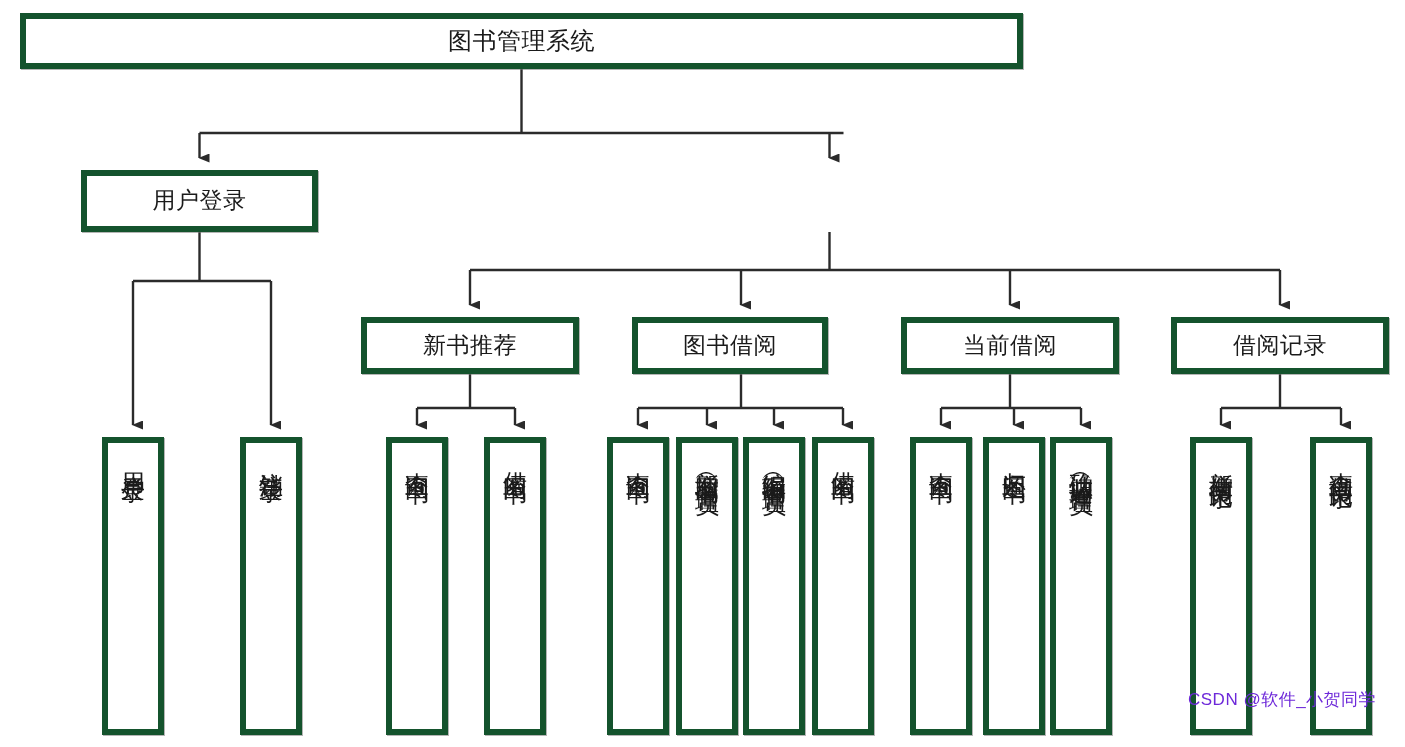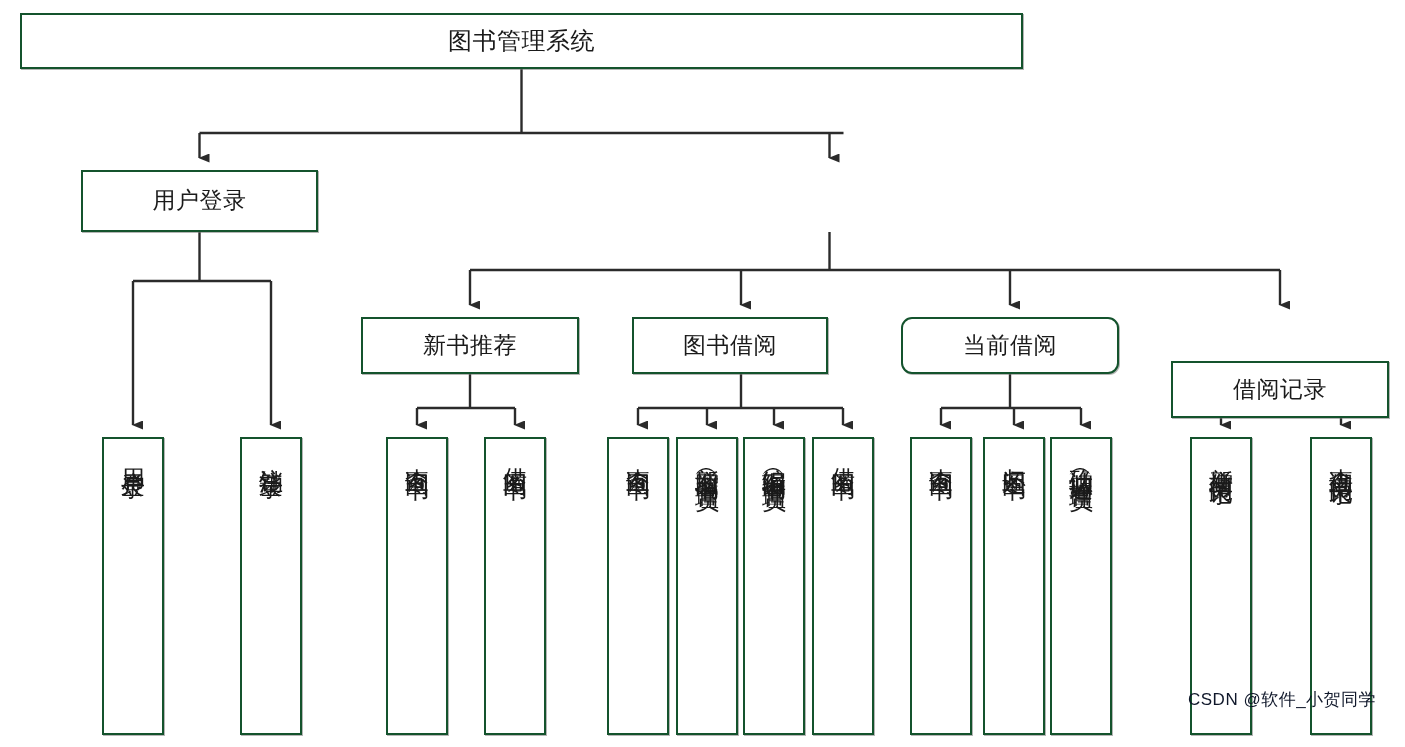--- a/index.html
+++ b/index.html
@@ -23,21 +23,21 @@
     left: 0;
     top: 0;
     width: 1405px;
     height: 747px;
     pointer-events: none;
   }
   .node {
     position: absolute;
     box-sizing: border-box;
     background: #ffffff;
-    border: 2px solid #14532d;
+    border: 6px solid #14532d;
     box-shadow: 1px 1px 0 rgba(120,120,120,0.55);
     display: flex;
     align-items: center;
     justify-content: center;
     z-index: 2;
   }
   .node-label {
     color: #1a1a1a;
     line-height: 1.12;
     text-align: center;
@@ -133,24 +133,24 @@
   <div class="node horizontal" style="left: 81px; top: 170px; width: 237px; height: 62px;">
     <span class="node-label">用户登录</span>
   </div>
 
   <div class="node horizontal" style="left: 361px; top: 317px; width: 218px; height: 57px;">
     <span class="node-label">新书推荐</span>
   </div>
   <div class="node horizontal" style="left: 632px; top: 317px; width: 196px; height: 57px;">
     <span class="node-label">图书借阅</span>
   </div>
-  <div class="node horizontal" style="left: 901px; top: 317px; width: 218px; height: 57px; border-radius: 11px;">
+  <div class="node horizontal" style="left: 901px; top: 317px; width: 218px; height: 57px;">
     <span class="node-label">当前借阅</span>
   </div>
-  <div class="node horizontal" style="left: 1171px; top: 317px; width: 218px; height: 57px; margin-top: 44px;">
+  <div class="node horizontal" style="left: 1171px; top: 317px; width: 218px; height: 57px;">
     <span class="node-label">借阅记录</span>
   </div>
 
   <div class="node vertical" style="left: 102px; top: 437px; width: 62px; height: 298px;">
     <span class="node-label">用户登录</span>
   </div>
   <div class="node vertical" style="left: 240px; top: 437px; width: 62px; height: 298px;">
     <span class="node-label">注销登录</span>
   </div>
   <div class="node vertical" style="left: 386px; top: 437px; width: 62px; height: 298px;">
@@ -180,15 +180,15 @@
   <div class="node vertical" style="left: 1050px; top: 437px; width: 62px; height: 298px;">
     <span class="node-label">确认归还（管理员）</span>
   </div>
   <div class="node vertical" style="left: 1190px; top: 437px; width: 62px; height: 298px;">
     <span class="node-label">新增借阅记录</span>
   </div>
   <div class="node vertical" style="left: 1310px; top: 437px; width: 62px; height: 298px;">
     <span class="node-label">查询借阅记录</span>
   </div>
 
-  <div class="watermark" style="left: 1188px; top: 688px; color: #0f172a;">CSDN @软件_小贺同学</div>
+  <div class="watermark" style="left: 1188px; top: 688px; color: #6d28d9;">CSDN @软件_小贺同学</div>
 
 </div>
 
 </body></html>

